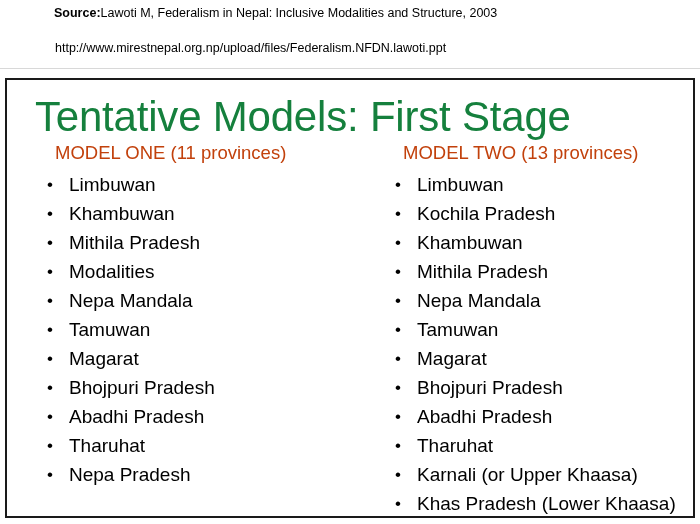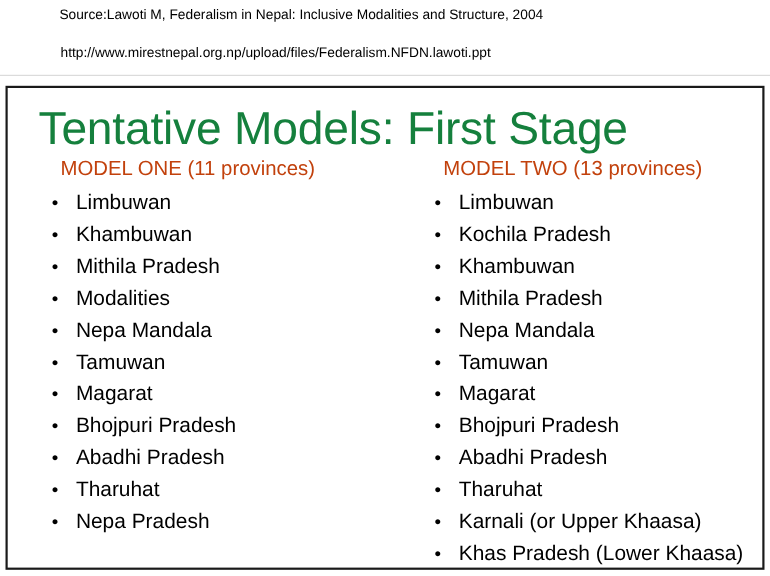--- a/index.html
+++ b/index.html
@@ -30,21 +30,21 @@
     font-size: 12.5px;
     line-height: 15px;
     white-space: nowrap;
     color: #000;
   }
   .citation-source {
     left: 54px;
     top: 6px;
   }
   .citation-source .src-label {
-    font-weight: normal;
+    font-weight: bold;
   }
   .citation-url {
     left: 55px;
     top: 41px;
   }
   .header-rule {
     position: absolute;
     left: 0;
     top: 68px;
     width: 700px;
@@ -121,21 +121,21 @@
     text-align: left;
     font-size: 17px;
     line-height: 29px;
   }
 </style>
 </head>
 <body>
 
 <div class="citation">
   <div class="citation-line citation-source">
-    <span class="src-label">Source:</span><span>Lawoti M, Federalism in Nepal: Inclusive Modalities and Structure, 2004</span>
+    <span class="src-label">Source:</span><span>Lawoti M, Federalism in Nepal: Inclusive Modalities and Structure, 2003</span>
   </div>
   <div class="citation-line citation-url">http://www.mirestnepal.org.np/upload/files/Federalism.NFDN.lawoti.ppt</div>
 </div>
 <div class="header-rule"></div>
 
 <div class="slide">
 
   <div class="slide-title">Tentative Models: First Stage</div>
 
   <div class="columns">

